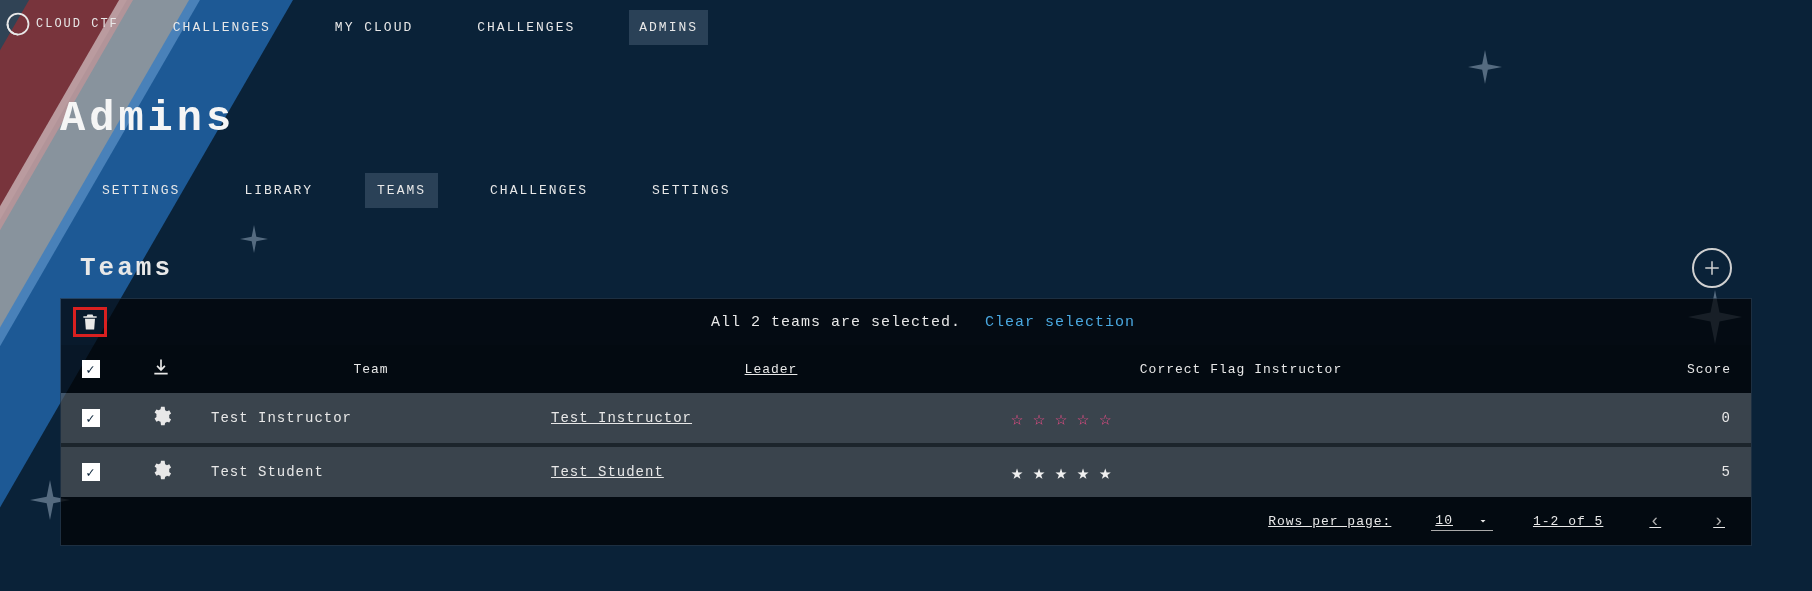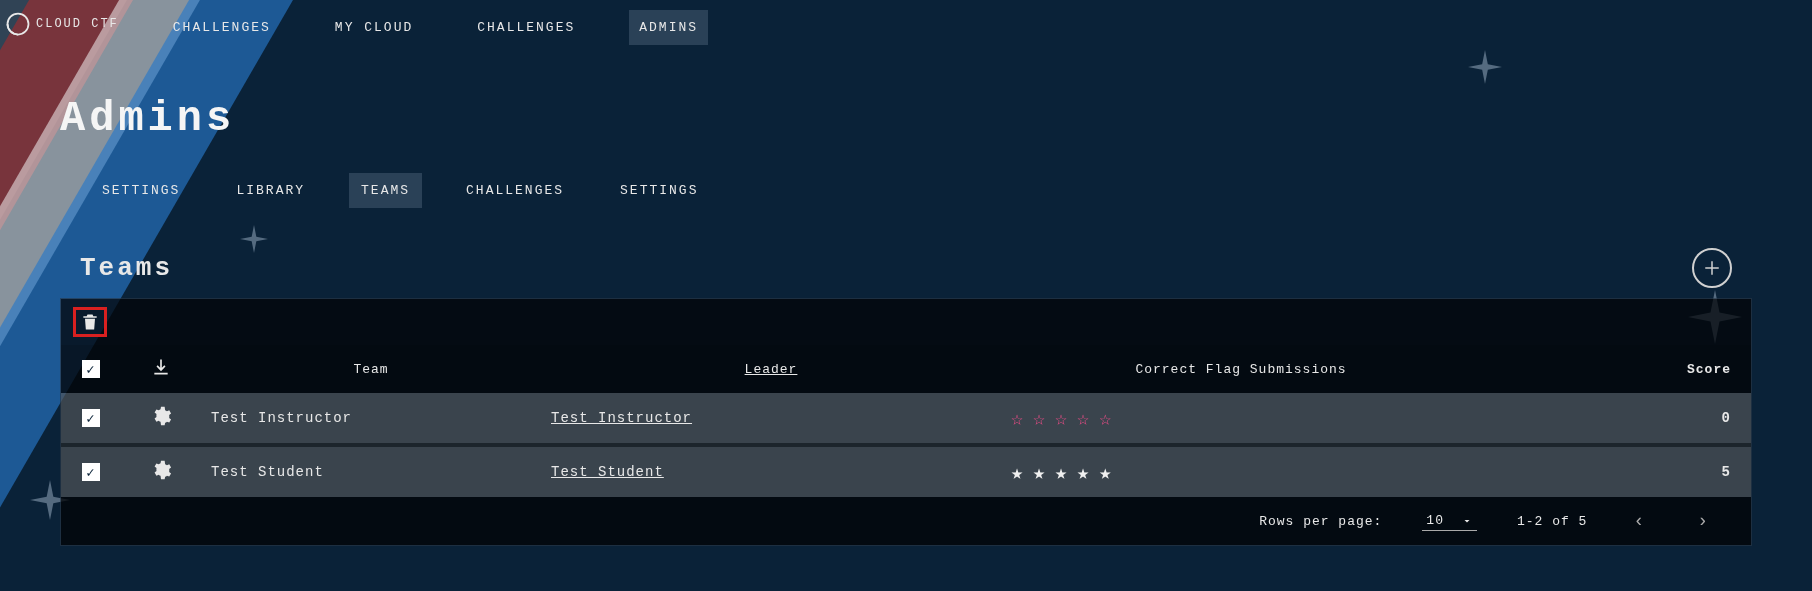--- a/index.html
+++ b/index.html
@@ -78,21 +78,21 @@
     font-size: 42px;
     font-weight: bold;
     letter-spacing: 4px;
     color: #f5f5f5;
     margin: 20px 0 30px 0;
   }
 
   
   .subtabs {
     display: flex;
-    gap: 32px;
+    gap: 40px;
     font-size: 13px;
     letter-spacing: 2px;
     margin-left: 30px;
     margin-bottom: 40px;
   }
   .subtabs .tab {
     cursor: pointer;
     padding: 10px 12px;
   }
   .subtabs .tab.active {
@@ -180,21 +180,21 @@
     padding: 12px 10px;
     letter-spacing: 1px;
   }
   tbody td:last-child { text-align: right; padding-right: 20px; }
 
   .col-check { width: 60px; text-align: center; }
   .col-gear  { width: 80px; text-align: center; }
   .col-team  { width: 340px; }
   .col-leader{ width: 460px; text-decoration: underline; }
   .col-flags { width: 480px; }
-  .col-score { width: auto; text-align: right; font-weight: bold; }
+  .col-score { width: auto; text-align: right; }
 
   .checkbox {
     display: inline-flex;
     width: 18px; height: 18px;
     border: 2px solid #fff;
     align-items: center; justify-content: center;
     cursor: pointer;
     font-size: 14px;
     color: #0a2238;
     background: #fff;
@@ -207,29 +207,30 @@
   .stars { letter-spacing: 10px; font-size: 20px; }
   .stars.pink { color: #ff4d8d; }
   .stars.white { color: #f0f0f0; }
 
   
   .table-footer {
     display: flex;
     align-items: center;
     justify-content: flex-end;
     gap: 40px;
-    padding: 14px 36px;
+    padding: 14px 20px;
     background: rgba(0,0,0,0.6);
     font-size: 13px;
     letter-spacing: 1px;
+    text-decoration: underline;
   }
   .rows-select {
     display: inline-flex;
     align-items: center;
-    gap: 17px;
+    gap: 24px;
     border-bottom: 1px solid #aaa;
     padding: 2px 4px;
     cursor: pointer;
   }
   .pager-arrow {
     cursor: pointer;
     color: #aaa;
     font-size: 18px;
     padding: 0 6px;
   }
@@ -295,38 +296,42 @@
 
 <div class="table-wrap">
   <div class="selection-bar">
     <span class="trash-box">
       <span class="trash-icon">
         <svg width="20" height="20" viewBox="0 0 24 24">
             <path fill="#e8e8e8" d="M9 3h6l1 2h4v2H4V5h4l1-2zM6 8h12l-1 13H7L6 8z"></path>
           </svg>
       </span>
     </span>
+    <div class="selection-text">
+      <span>All 2 teams are selected.</span>
+      <span class="clear-sel">Clear selection</span>
+    </div>
   </div>
 
   <table>
     <thead>
       <tr>
         <th class="col-check">
           <span class="checkbox">✓</span>
         </th>
         <th class="col-gear">
           <span class="dl-icon">
             <svg width="20" height="20" viewBox="0 0 24 24">
                 <path fill="#e8e8e8" d="M11 3h2v10l3-3 1.4 1.4L12 17l-5.4-5.6L8 10l3 3V3zM4 19h16v2H4z"></path>
               </svg>
           </span>
         </th>
         <th class="col-team">Team</th>
         <th class="col-leader">Leader</th>
-        <th class="col-flags">Correct Flag Submissions</th>
+        <th class="col-flags">Correct Flag Instructor</th>
         <th class="col-score">Score</th>
       </tr>
     </thead>
     <tbody id="rows">
         <tr>
           <td class="col-check"><span class="checkbox">✓</span></td>
           <td class="col-gear"><span class="gear-icon">
               <svg width="22" height="22" viewBox="0 0 24 24">
                 <path fill="#e8e8e8" d="M12 8a4 4 0 1 0 0 8 4 4 0 0 0 0-8zm9 4a7 7 0 0 0-.1-1.2l2.1-1.6-2-3.4-2.5 1a7 7 0 0 0-2-1.2L16 2h-4l-.5 2.6a7 7 0 0 0-2 1.2l-2.5-1-2 3.4 2.1 1.6A7 7 0 0 0 7 12c0 .4 0 .8.1 1.2L5 14.8l2 3.4 2.5-1a7 7 0 0 0 2 1.2L12 22h4l.5-2.6a7 7 0 0 0 2-1.2l2.5 1 2-3.4-2.1-1.6c.1-.4.1-.8.1-1.2z"></path>
               </svg>

